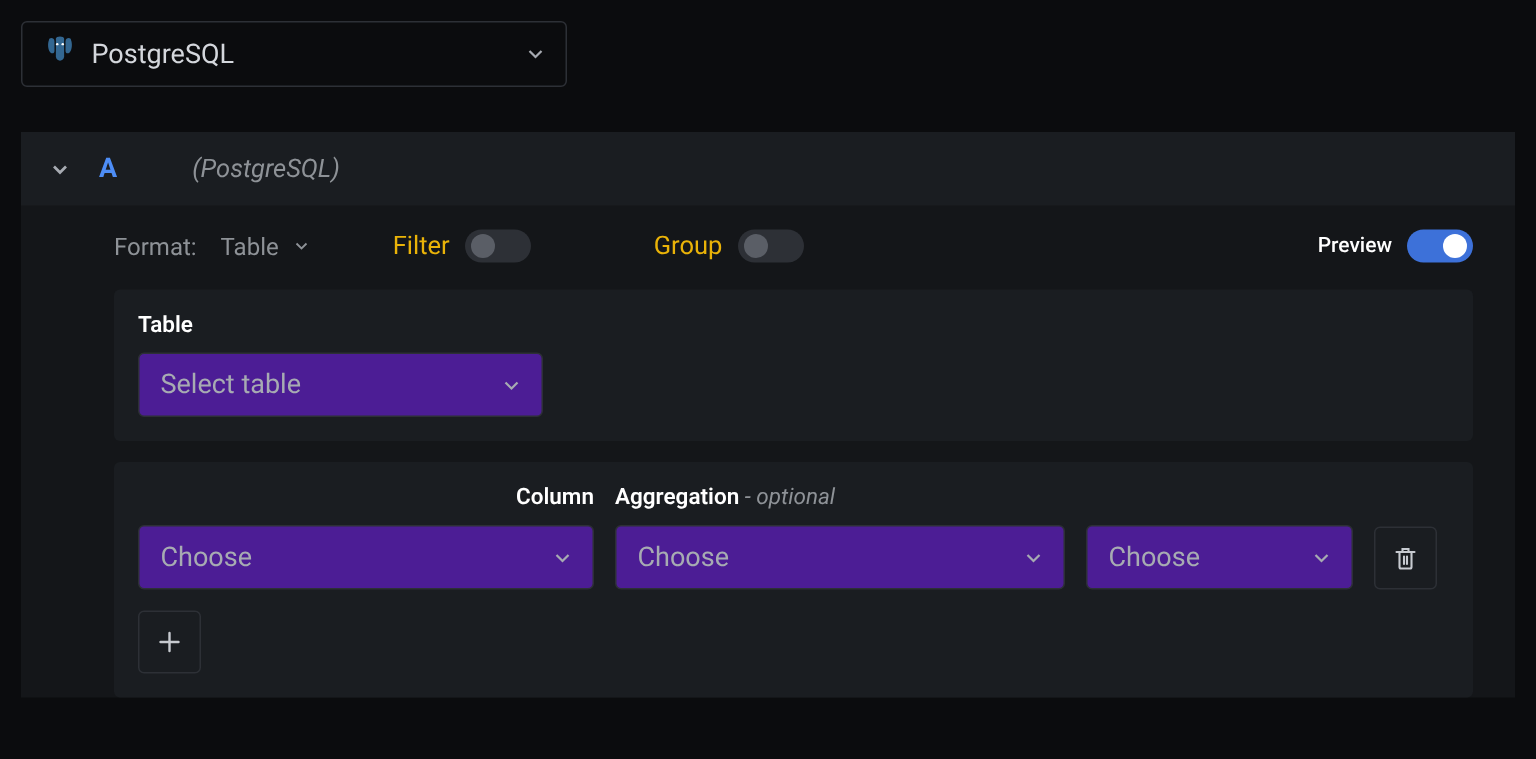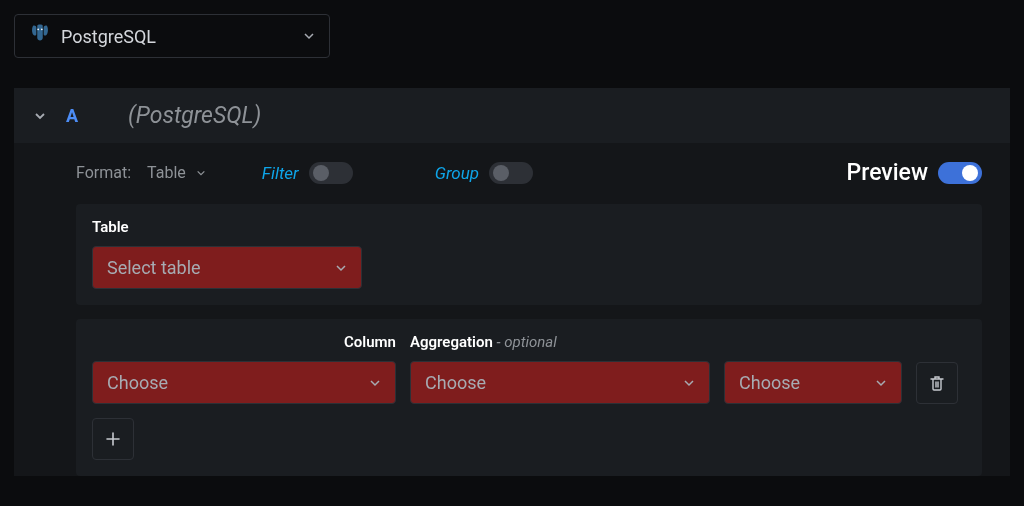--- a/index.html
+++ b/index.html
@@ -15,21 +15,21 @@
       height: 506px;
       overflow: hidden;
     }
     .datasource-picker {
       display: inline-flex;
       align-items: center;
       margin: 14px 0 0 14px;
       border: 1px solid #2d3036;
       border-radius: 4px;
       padding: 8px 14px;
-      width: 316px;
+      width: 364px;
       justify-content: space-between;
       cursor: pointer;
     }
     .datasource-picker-left {
       display: flex;
       align-items: center;
       gap: 10px;
     }
     .elephant-icon {
       width: 22px;
@@ -59,21 +59,21 @@
       background: #1a1d21;
       gap: 18px;
     }
     .query-letter {
       color: #4d8df6;
       font-size: 18px;
       font-weight: 700;
     }
     .query-ds-name {
       color: #8e9297;
-      font-size: 23px;
+      font-size: 17px;
       font-style: italic;
       margin-left: 32px;
     }
     .chevron-wrapper {
       display: flex;
       align-items: center;
       padding: 2px;
       cursor: pointer;
     }
     .query-toolbar {
@@ -94,27 +94,26 @@
       font-size: 16px;
       cursor: pointer;
       margin-right: 40px;
     }
     .toggle-group {
       display: flex;
       align-items: center;
       gap: 10px;
     }
     .toggle-label {
-      color: #0ea5e9;
+      color: #eab308;
       font-size: 17px;
-      font-style: italic;
     }
     .toggle-label-on {
       color: #ffffff;
-      font-size: 23px;
+      font-size: 14px;
       font-weight: 500;
     }
     .switch {
       width: 44px;
       height: 22px;
       background: #2d3036;
       border-radius: 11px;
       position: relative;
       cursor: pointer;
     }
@@ -154,21 +153,21 @@
     }
     .opt-suffix {
       color: #8e9297;
       font-style: italic;
       font-weight: 400;
     }
     .select-box {
       display: flex;
       align-items: center;
       justify-content: space-between;
-      background: #7f1d1d;
+      background: #4c1d95;
       border: 1px solid #2d3036;
       border-radius: 4px;
       padding: 10px 14px;
       cursor: pointer;
     }
     .select-box.table-select {
       width: 270px;
     }
     .select-placeholder {
       color: #a7abb2;

